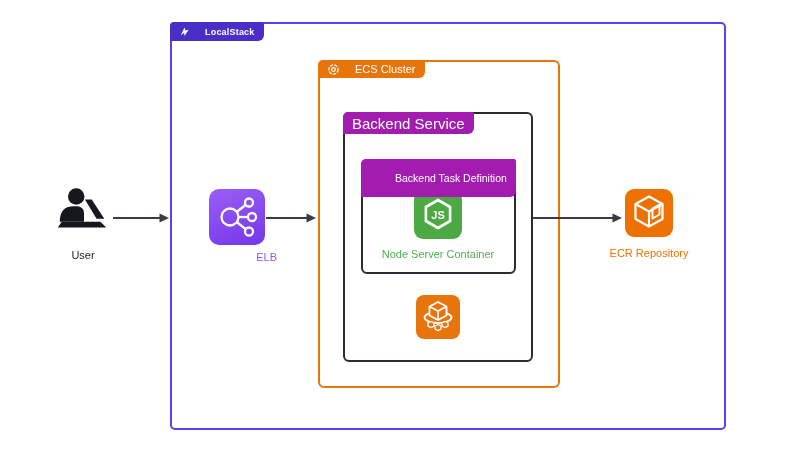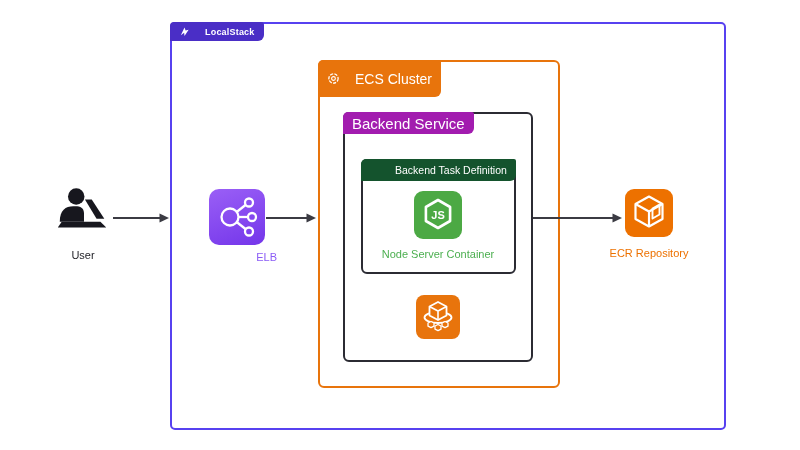--- a/index.html
+++ b/index.html
@@ -8,23 +8,23 @@
   .box{position:absolute;background:#ffffff;box-sizing:border-box;}
   .localstack-box{left:170px;top:22px;width:556px;height:408px;border:2px solid #5741F0;border-radius:5px;}
   .ecs-box{left:318px;top:60px;width:242px;height:328px;border:2px solid #E8740C;border-radius:6px;}
   .backend-box{left:343px;top:112px;width:190px;height:250px;border:2px solid #2B2B33;border-radius:6px;}
   .taskdef-box{left:361px;top:159px;width:155px;height:115px;border:2px solid #2B2B33;border-radius:6px;}
 
   .badge{position:absolute;display:flex;align-items:center;gap:15px;color:#fff;
          padding:0 9px;box-sizing:border-box;white-space:nowrap;z-index:3;}
   .badge-localstack{left:170px;top:22px;height:19px;background:#4A2EC6;font-size:9px;font-weight:bold;
          border-radius:4px 3px 6px 0;letter-spacing:.2px;}
-  .badge-ecs{left:318px;top:60px;height:37px;background:#E8740C;font-size:14px;border-radius:5px 2px 6px 0;}
+  .badge-ecs{left:318px;top:60px;height:18px;background:#E8740C;font-size:11px;border-radius:5px 2px 6px 0;}
   .badge-backend{left:343px;top:112px;height:22px;background:#a21caf;font-size:15px;border-radius:5px 2px 6px 0;}
-  .badge-taskdef{left:361px;top:159px;height:22px;background:#14532d;font-size:10.5px;border-radius:5px 2px 6px 0;padding-left:34px;}
+  .badge-taskdef{left:361px;top:159px;height:38px;background:#a21caf;font-size:10.5px;border-radius:5px 2px 6px 0;padding-left:34px;}
 
   .icon-tile{position:absolute;display:flex;align-items:center;justify-content:flex-start;z-index:2;}
   .node-icon{left:414px;top:191px;width:48px;height:48px;background:#4CA944;border-radius:9px;}
   .ecs-service-icon{left:416px;top:295px;width:44px;height:44px;background:#E8740C;border-radius:8px;}
   .elb-icon{left:209px;top:189px;width:56px;height:56px;
             background:linear-gradient(160deg,#9A5FF6,#7436EA);border-radius:10px;}
   .ecr-icon{left:625px;top:189px;width:48px;height:48px;background:#ED7100;border-radius:9px;}
   .user-icon{left:52px;top:186px;width:62px;height:52px;}
 
   .caption{position:absolute;font-size:11px;text-align:center;z-index:2;}

